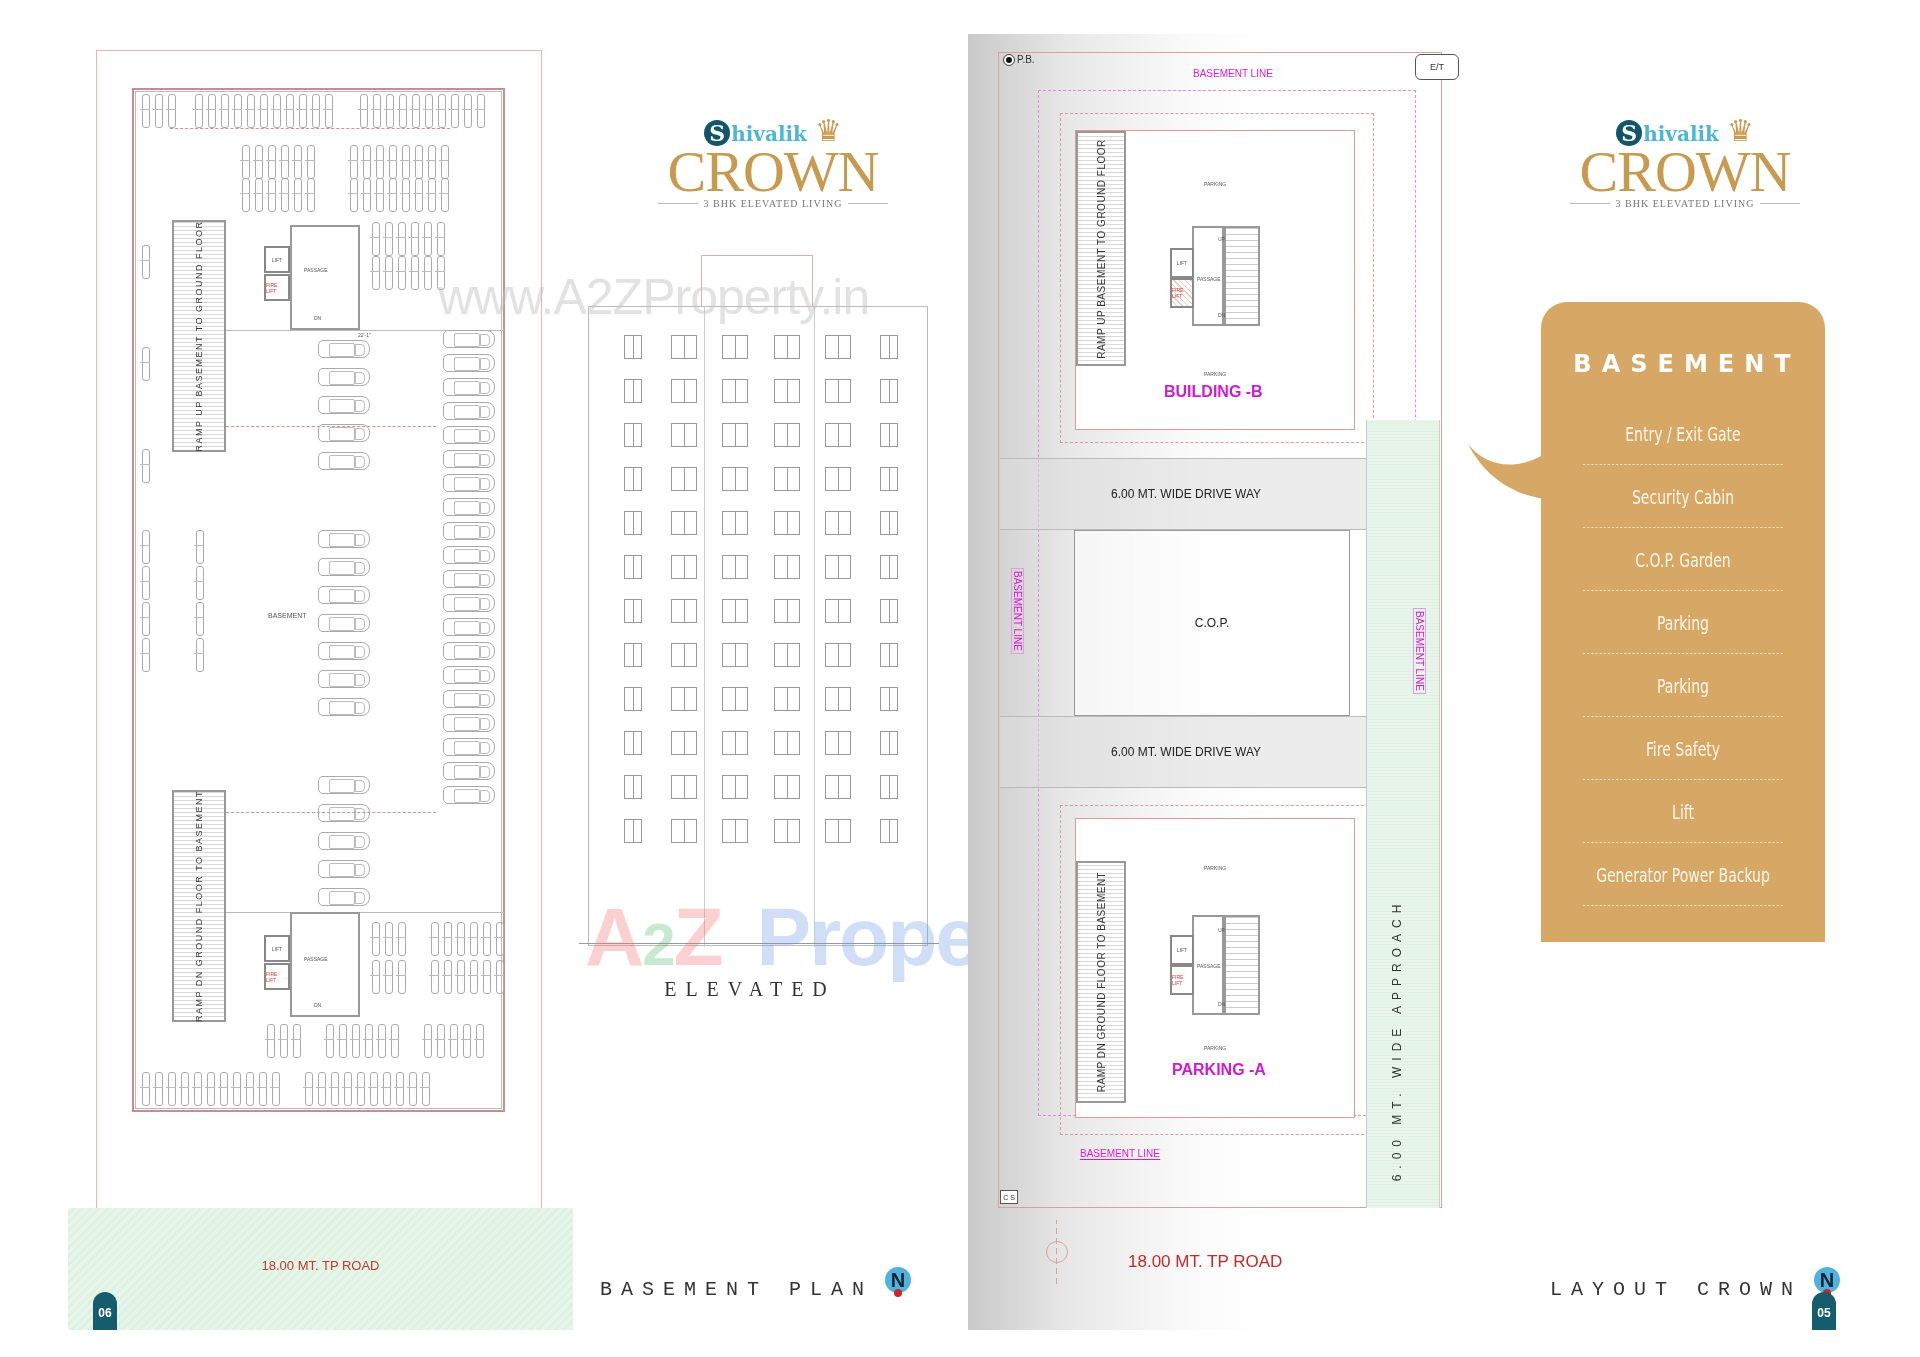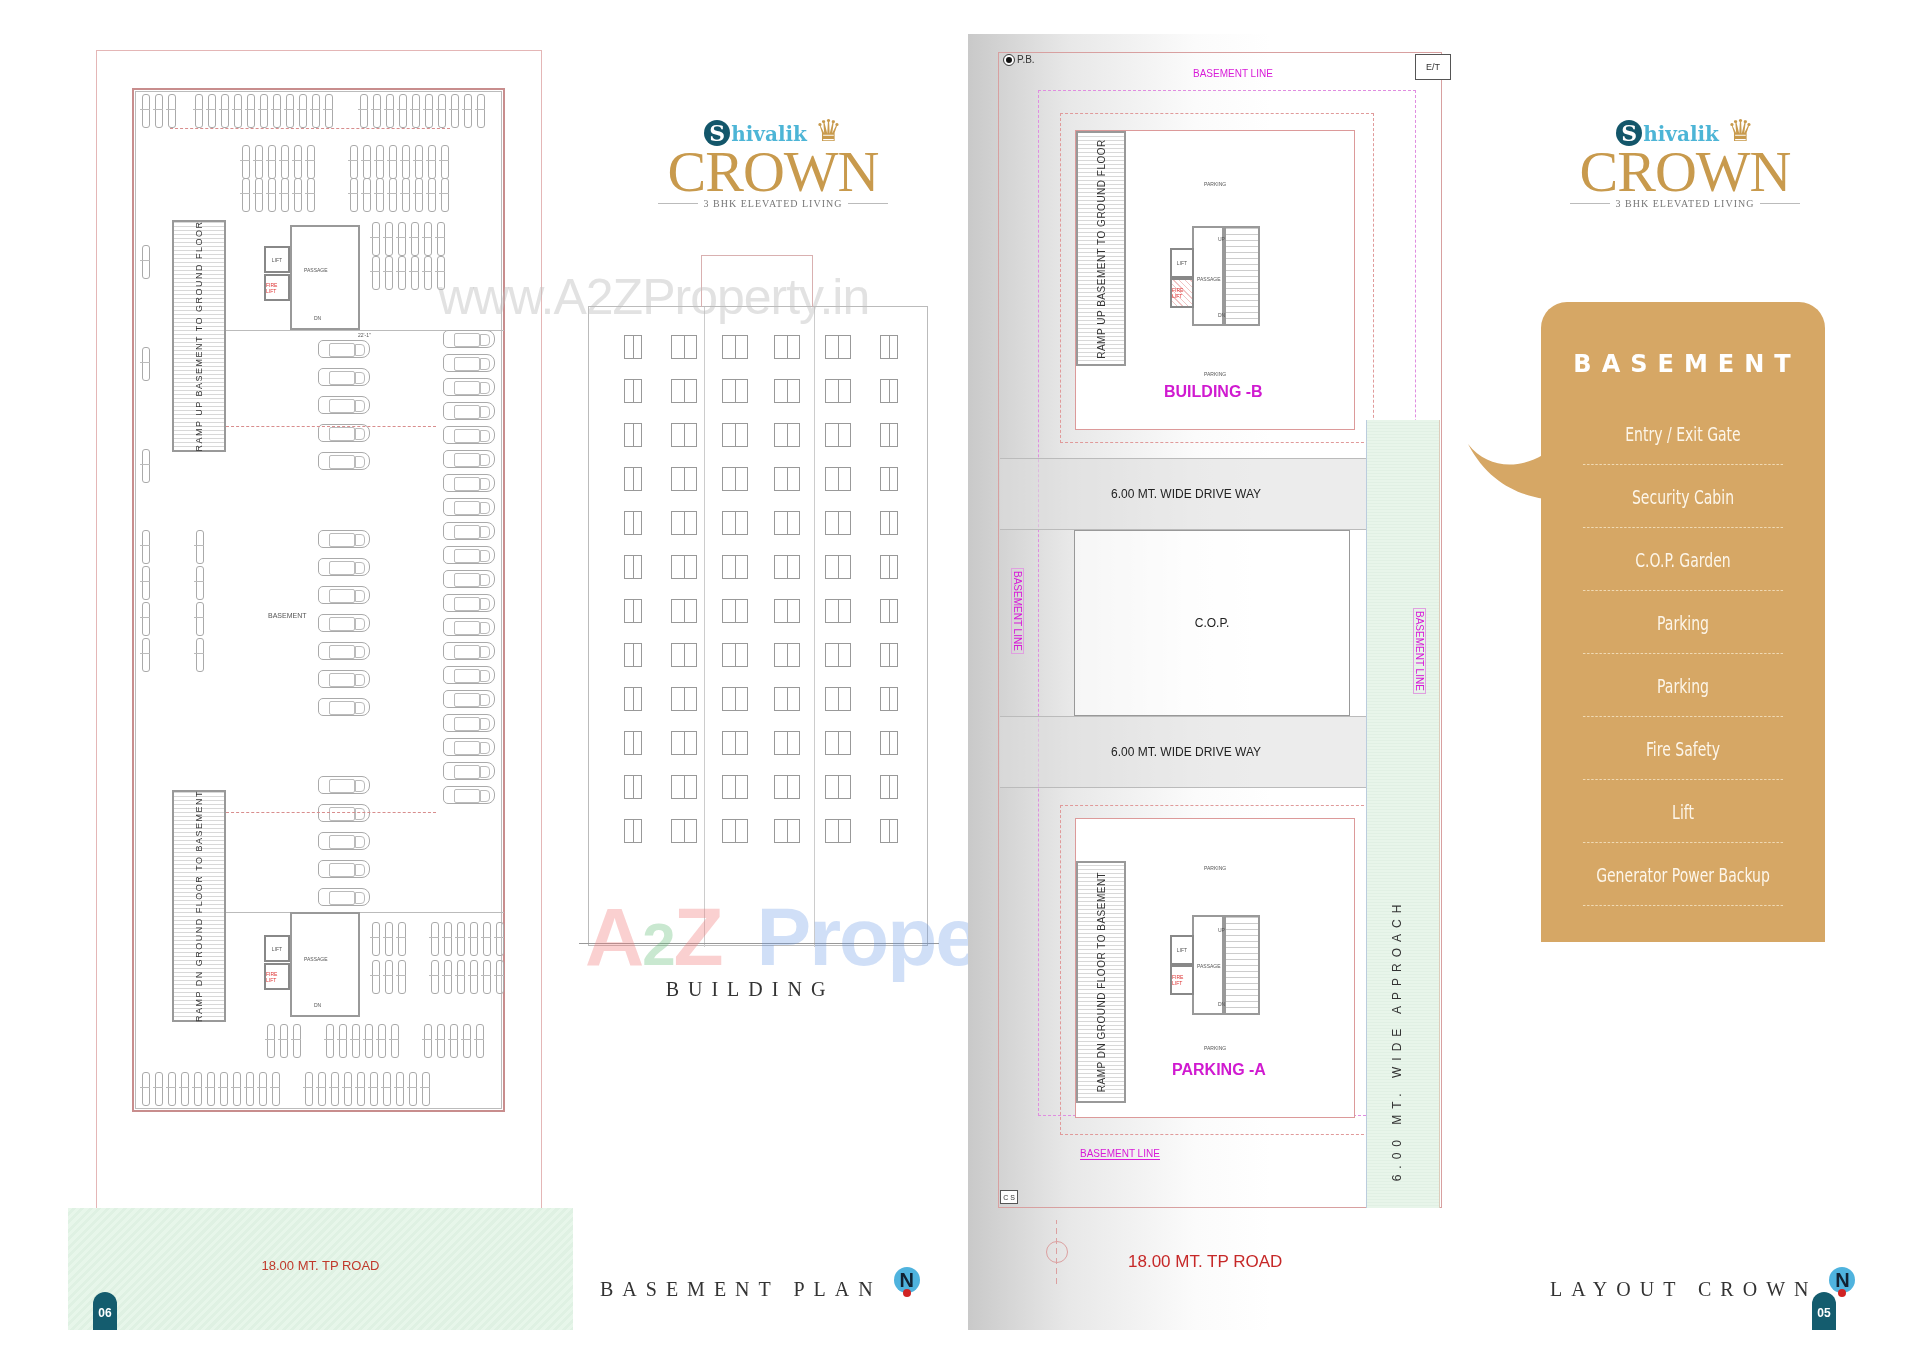--- a/index.html
+++ b/index.html
@@ -45,21 +45,21 @@
 
   .building { left: 588px; top: 306px; width: 340px; height: 640px; border: 1px solid #bbb; }
   .win-grid { display: grid; grid-template-columns: repeat(6, 1fr); row-gap: 20px; column-gap: 8px; }
   .win { width: 18px; height: 24px; border: 1.5px solid #999; position: relative; justify-self: center; }
   .win::after { content: ""; position: absolute; left: 50%; top: 0; bottom: 0; width: 1px; background: #999; }
   .win.wide { width: 26px; }
 
   .watermark-url { left: 438px; top: 268px; font-size: 50px; color: rgba(190,190,190,0.45); letter-spacing: -1px; }
   .watermark-a2z { left: 585px; top: 890px; font-size: 82px; font-weight: bold; letter-spacing: -2px; }
   .elev-title { left: 600px; top: 978px; width: 300px; text-align: center; font-family: "Liberation Serif", serif; font-size: 20px; letter-spacing: 9px; color: #333; }
-  .plan-title { font-family: Liberation Serif, serif; font-size: 20px; letter-spacing: 9px; color: #333; margin-top: 20px; }
+  .plan-title { font-family: Liberation Mono, monospace; font-size: 20px; letter-spacing: 9px; color: #333; margin-top: 20px; }
   .north { width: 26px; height: 26px; border-radius: 50%; background: #4fb3de; color: #123; font-weight: bold; font-size: 20px; text-align: center; line-height: 26px; position: relative; }
   .north::after { content: ""; position: absolute; left: 9px; top: 22px; width: 8px; height: 8px; border-radius: 50%; background: #d02424; }
 
   
   .layout-bg { left: 968px; top: 34px; width: 505px; height: 1296px; background: linear-gradient(90deg, #c9c9c9 0%, #e8e8e8 20%, #fbfbfb 45%, #ffffff 60%); }
   .layout-frame { left: 998px; top: 52px; width: 444px; height: 1156px; border: 1.5px solid #d8a0a0; }
   .bl-outer { border: 1.5px dashed #e08de0; }
   .bl-inner { border: 1.5px dashed #e09a9a; }
   .magenta { color: #d81ad8; }
   .bldg-label { font-size: 16px; font-weight: bold; color: #d01ad0; }
@@ -420,35 +420,35 @@
       <div class="win"></div>
   </div>
   <div class="abs" style="left:-10px; top:636px; width:360px; border-top:1px solid #999;"></div>
 </div>
 
 <div class="abs watermark-url">www.A2ZProperty.in</div>
 <div class="abs watermark-a2z">
   <span style="color:rgba(240,120,120,0.35)">A</span><span style="color:rgba(100,190,120,0.35); font-size:60px">2</span><span style="color:rgba(240,120,120,0.35)">Z</span>
   <span style="color:rgba(100,150,230,0.3); margin-left:14px">Property</span>
 </div>
-<div class="abs elev-title">BUILDING</div>
+<div class="abs elev-title">ELEVATED</div>
 
 <div class="abs" style="left:600px; top:1258px; display:flex; align-items:center; gap:12px;">
   <span class="plan-title">BASEMENT PLAN</span>
   <div class="north">N</div>
 </div>
 
 <div class="abs layout-bg"></div>
 <div class="abs layout-frame"></div>
 
 <div class="abs" style="left:1004px; top:54px; display:flex; align-items:center; gap:3px; font-size:10px;">
   <span style="width:10px;height:10px;border-radius:50%;background:#111;border:2px solid #fff;outline:1px solid #444;"></span>
   <span>P.B.</span>
 </div>
-<div class="abs small-box" style="left:1415px; top:54px; width:36px; height:26px;">E/T</div>
+<div class="abs small-box" style="left:1415px; top:54px; width:44px; height:26px;border-radius:6px;">E/T</div>
 <div class="abs small-box" style="left:1000px; top:1190px; width:18px; height:14px; font-size:7px;">C S</div>
 
 <div class="abs bl-outer" style="left:1038px; top:90px; width:378px; height:1026px;"></div>
 <div class="abs magenta" style="left:1193px; top:68px; font-size:10px;">BASEMENT LINE</div>
 
 <div class="abs bl-inner" style="left:1060px; top:113px; width:314px; height:330px;"></div>
 <div class="abs bl-inner" style="left:1060px; top:805px; width:314px; height:330px;"></div>
 
 <div class="abs bldg-outline" style="left:1075px; top:130px; width:280px; height:300px;">
   <div class="abs ramp" style="left:0; top:0; width:50px; height:235px;">

